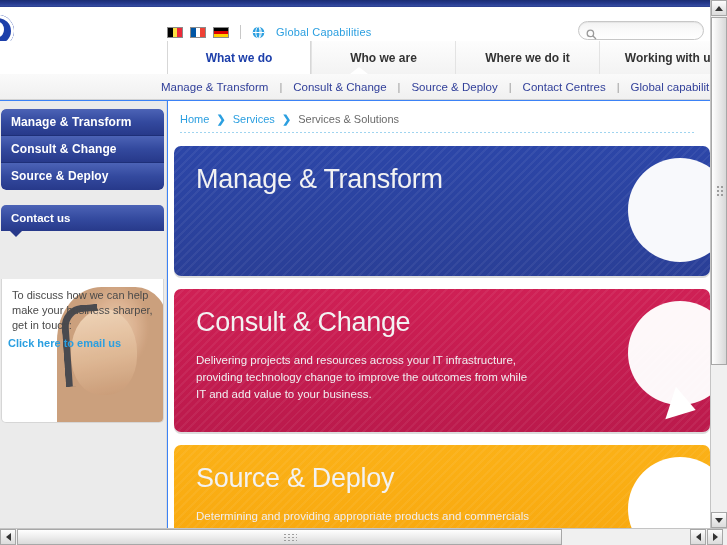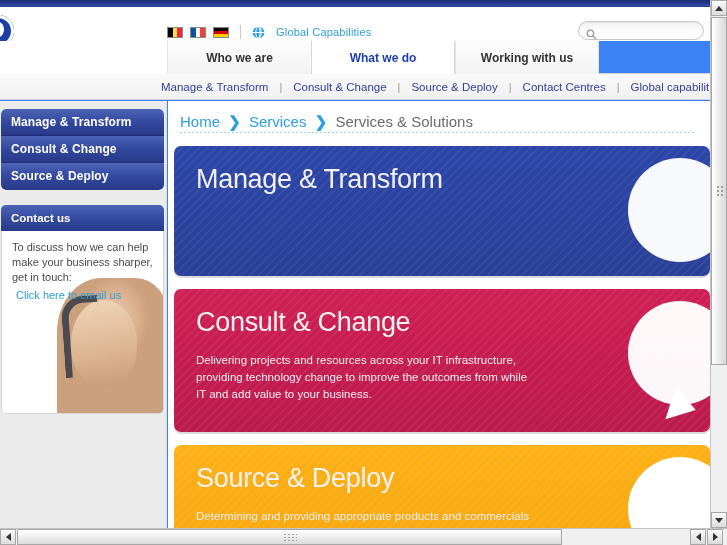--- a/index.html
+++ b/index.html
@@ -216,25 +216,25 @@
     position: relative;
   }
   .contact-head:after {
     content: ""; position: absolute; left: 9px; bottom: -6px;
     width: 0; height: 0;
     border-left: 6px solid transparent;
     border-right: 6px solid transparent;
     border-top: 6px solid #27398a;
   }
   .contact-body {
-    height: 183px;
+    height: 144px;
     background: #ffffff;
     border: 1px solid #d6d6d6; border-top: 0;
     border-radius: 0 0 5px 5px;
-    position: relative; overflow: hidden;
+    position: relative; overflow: hidden; margin-top: 48px;
   }
   .agent-photo {
     position: absolute; right: -6px; bottom: 0;
     width: 112px; height: 135px;
     background:
       radial-gradient(ellipse 34px 44px at 52% 30%, #e8c6a6 0%, #d9ac88 60%, #c79872 100%),
       linear-gradient(160deg, #cfd6dd 0%, #b8c2cb 40%, #9fa9b4 100%);
     border-radius: 40% 30% 0 0;
     opacity: .92;
   }
@@ -258,33 +258,33 @@
   }
   .contact-phone {
     position: relative; z-index: 2;
     padding: 4px 0 0 10px;
     font-size: 18px; font-weight: bold; color: #c9174b;
     letter-spacing: -.3px;
   }
   .contact-email {
     position: relative; z-index: 2;
     display: inline-block;
-    padding: 3px 0 0 14px;
-    font-size: 11px; color: #2b9fe0; text-decoration: none;
+    padding: 3px 0 0 6px;
+    font-size: 11px; color: #2b9fe0; text-decoration: none; font-weight: bold;
   }
 
   
   .main {
     position: absolute; left: 168px; top: 0;
     width: 542px; height: 430px;
     background: #ffffff;
   }
   .breadcrumb {
     position: absolute; left: 12px; top: 12px;
-    font-size: 15px; color: #6b6b6b;
+    font-size: 11px; color: #6b6b6b;
     white-space: nowrap;
   }
   .breadcrumb a { color: #2b9fe0; text-decoration: none; }
   .breadcrumb .sep { color: #2b9fe0; font-weight: bold; padding: 0 4px; }
   .crumb-rule {
     position: absolute; left: 12px; top: 31px;
     width: 516px; height: 1px;
     background-image: repeating-linear-gradient(90deg, #9fd4ef 0 2px, transparent 2px 4px);
   }
 
@@ -490,22 +490,23 @@
             </svg>
           </span>
           <input type="text" placeholder="" style="">
         </div>
       </div>
     </div>
 
     <div class="mainnav">
       <div class="spacer"></div>
       <div class="navitems">
+        <a class="navtab active" href="#">What we do</a>
         <a class="navtab" href="#">Who we are</a>
-        <a class="navtab active" href="#">What we do</a>
+        <a class="navtab" href="#">Where we do it</a>
         <a class="navtab" href="#">Working with us</a>
       </div>
     </div>
 
     <div class="subnav">
       <div class="arrow-up"></div>
       <div class="inner">
         <a href="#">Manage &amp; Transform</a>
         <span class="bar">|</span>
         <a href="#">Consult &amp; Change</a>

